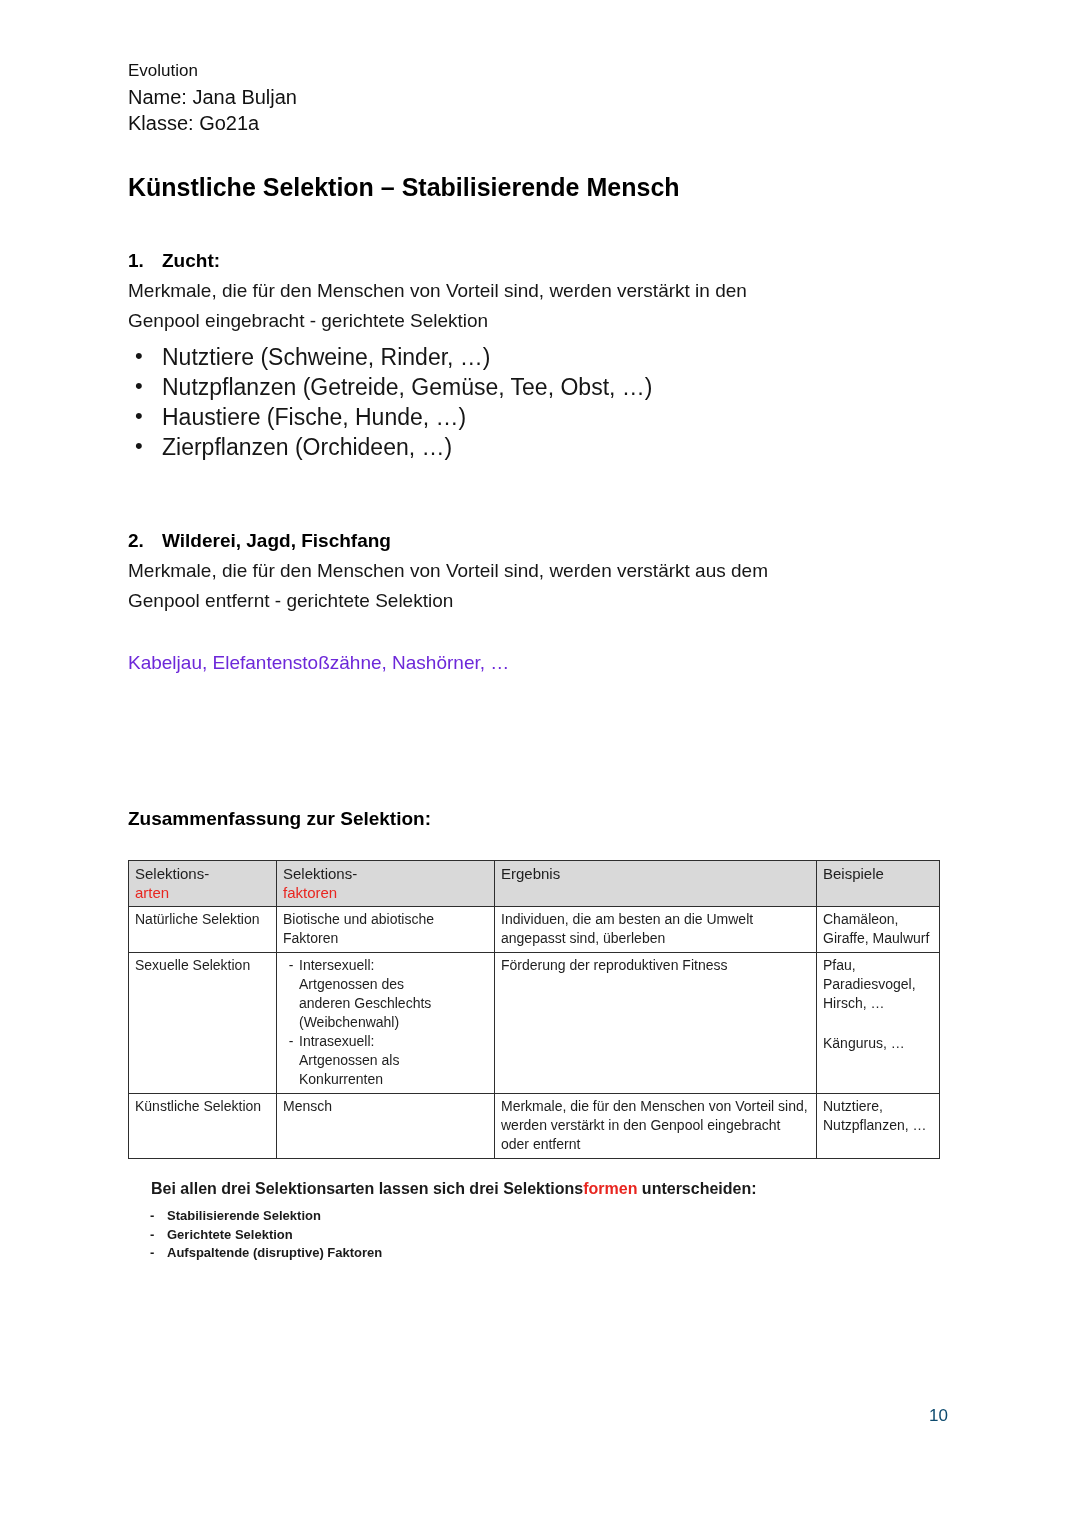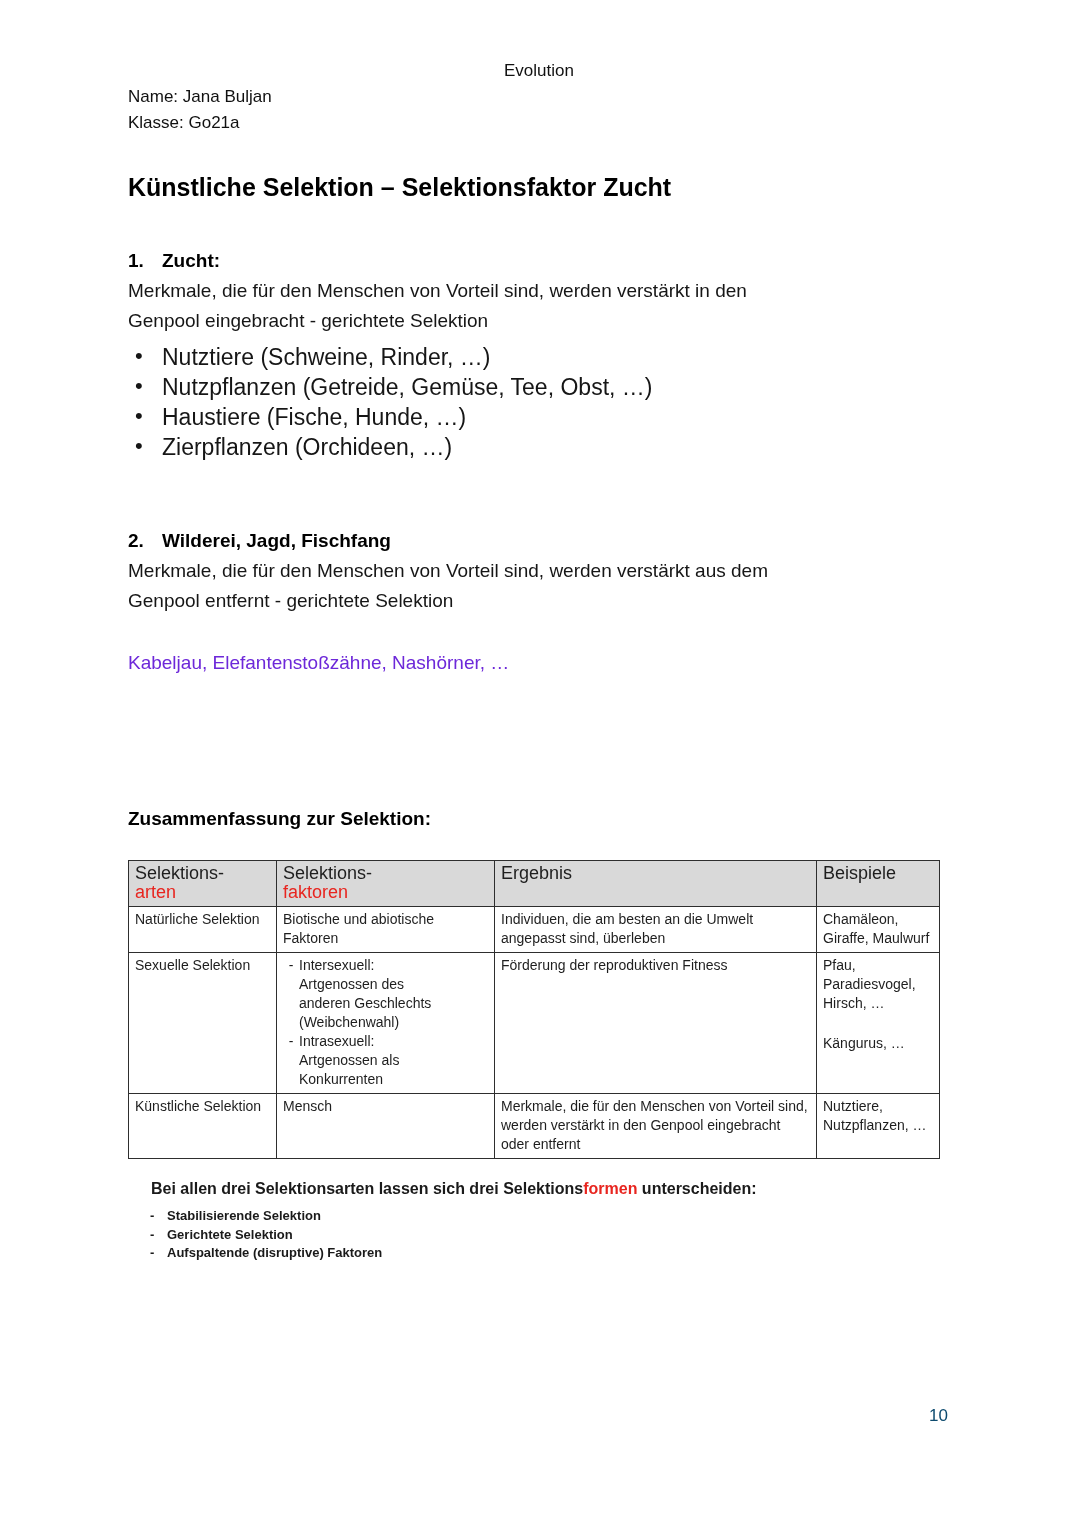--- a/index.html
+++ b/index.html
@@ -7,22 +7,22 @@
     position:relative;
     width:1080px;
     height:1527px;
     margin:0 auto;
     background:#ffffff;
     box-sizing:border-box;
     padding:60px 130px 0 128px;
     font-family:"Liberation Sans","DejaVu Sans",sans-serif;
     color:#1d1d1d;
   }
-  .doc-header { text-align:center; font-size:17px; line-height:22px; color:#111; }
-  .meta { font-size:17px; line-height:26px; margin-top:2px; color:#111; }
+  .doc-header { text-align:left; font-size:17px; line-height:22px; color:#111; }
+  .meta { font-size:20px; line-height:26px; margin-top:2px; color:#111; }
   .title { font-size:25px; font-weight:700; color:#000; margin:34px 0 0 0; line-height:34px; }
 
   .section { margin-top:0; }
   .sec-heading { font-size:19px; font-weight:700; color:#000; line-height:30px; margin-top:42px; }
   .sec-heading .num { display:inline-block; min-width:34px; }
   .sec2-heading { margin-top:64px; }
   .body-line { font-size:19px; line-height:30px; color:#161616; }
 
   .bullet-list { list-style:none; margin:6px 0 0 0; padding:0; font-size:23px; line-height:30px; color:#161616; }
   .bullet-list li { position:relative; padding-left:34px; }
@@ -42,21 +42,21 @@
     color:#1e1e1e;
   }
   .sel-table th, .sel-table td {
     border:1px solid #2e2e2e;
     padding:3px 6px 4px 6px;
     vertical-align:top;
     text-align:left;
     font-weight:400;
     overflow:hidden;
   }
-  .sel-table thead th { background:var(--color-table_header_bg, #d9d9d9); font-size:18px; }
+  .sel-table thead th { background:var(--color-table_header_bg, #d9d9d9); font-size:15px; }
   .hdr-line { display:block; }
   .red { color:var(--color-red, #e8251f); }
 
   .dash-item { display:flex;justify-content:center; }
   .dash-item::before { content:"-"; flex:0 0 16px; text-align:center; }
   .dash-body { flex:1 1 auto; }
   .cell-spacer { height:21px; }
 
   .note { margin:20px 0 0 2px; font-size:16px; font-weight:700; color:#1a1a1a; line-height:19px;padding-left:21px; }
   .formen-list { list-style:none; margin:9px 0 0 0; padding:0 0 0 22px; font-size:13px; font-weight:700; line-height:18.5px; color:#1a1a1a; }
@@ -70,21 +70,21 @@
 
 <div class="page">
 
   <div class="doc-header">Evolution</div>
 
   <div class="meta">
     <div>Name: Jana Buljan</div>
     <div>Klasse: Go21a</div>
   </div>
 
-  <h1 class="title">Künstliche Selektion – Selektionsfaktor Zucht</h1>
+  <h1 class="title">Künstliche Selektion – Stabilisierende Mensch</h1>
 
   <div class="section">
     <div class="sec-heading">
       <span class="num">1.</span><span>Zucht:</span>
     </div>
     <div class="body-line">Merkmale, die für den Menschen von Vorteil sind, werden verstärkt in den</div>
     <div class="body-line">Genpool eingebracht - gerichtete Selektion</div>
     <ul class="bullet-list">
       <li>Nutztiere (Schweine, Rinder, …)</li>
       <li>Nutzpflanzen (Getreide, Gemüse, Tee, Obst, …)</li>

